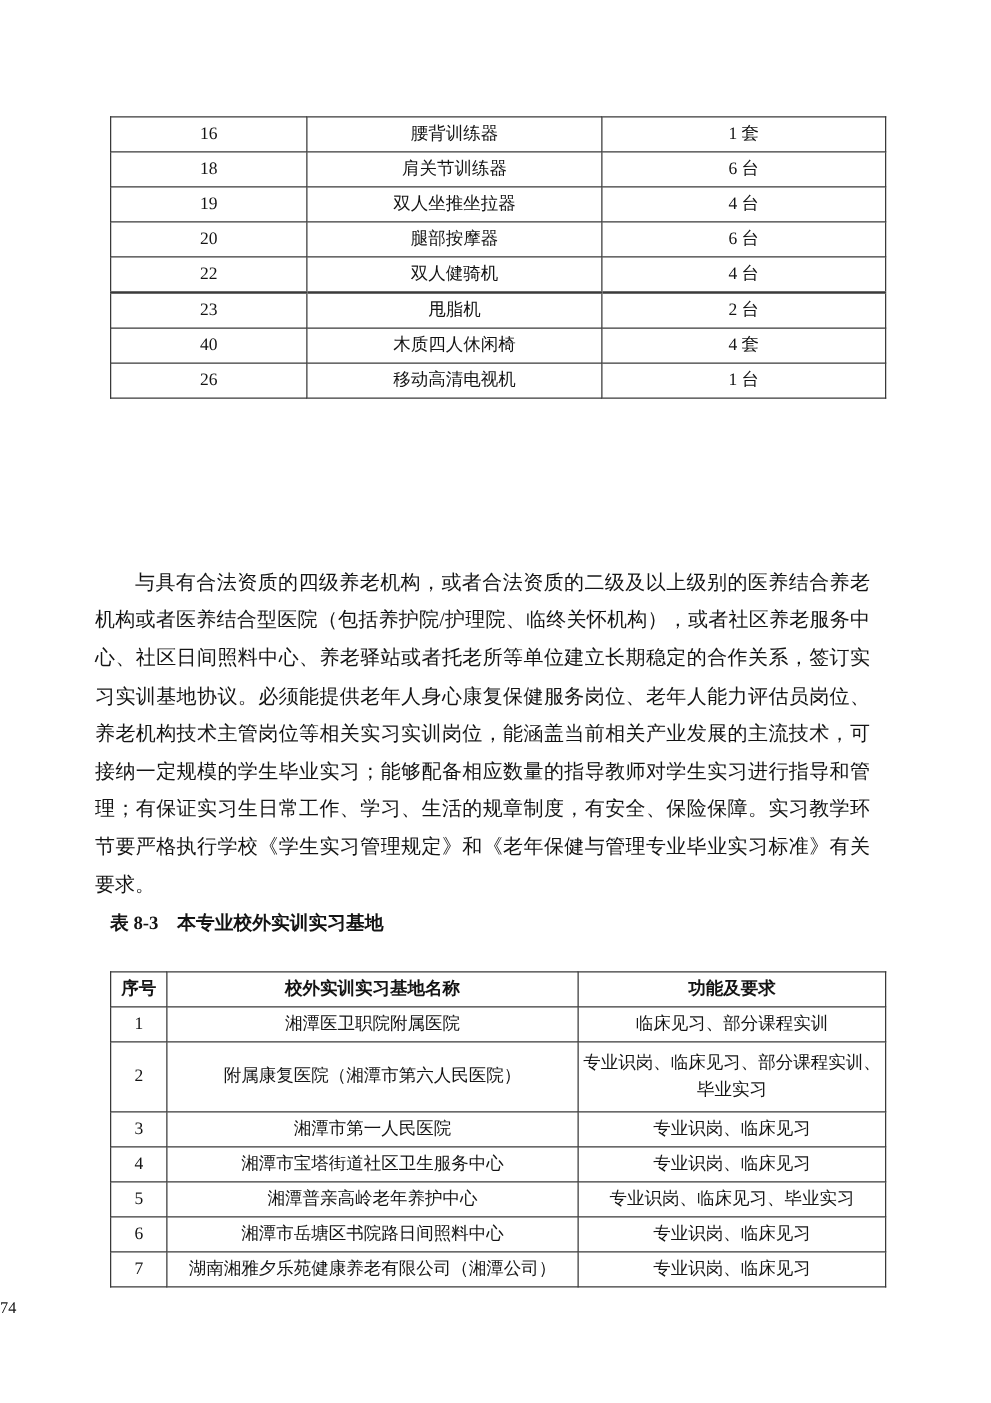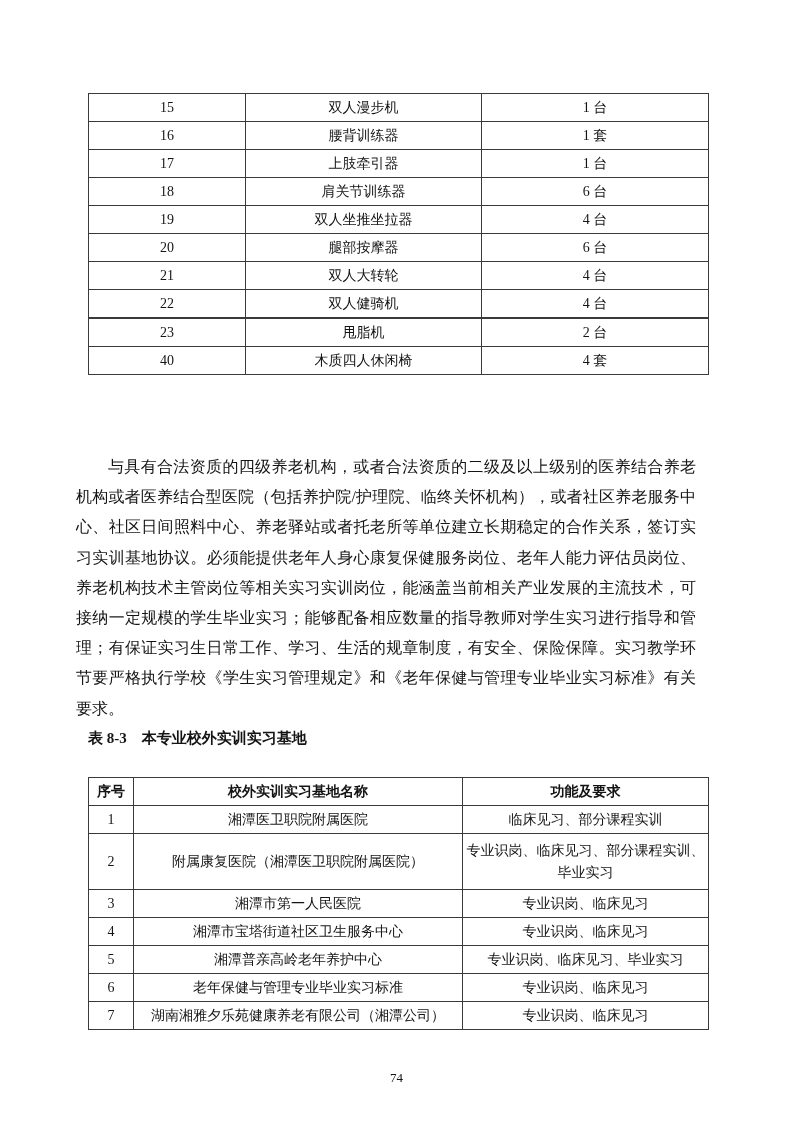--- a/index.html
+++ b/index.html
@@ -31,84 +31,74 @@
   .caption {
     position:absolute; left:88px; top:729px; width:620px;
     text-align:left; font-weight:bold; font-size:15px;
   }
   .tbl-bases { left:88px; top:764px; width:620px;margin-top:13px; }
   .tbl-bases th { font-weight:bold; height:25px; }
   .tbl-bases td { height:25px; }
   .tbl-bases tr.tall td { height:53px; }
   .page-number {
     position:absolute; left:0; top:1038px; width:100%;
-    text-align:center; font-size:13px;margin-top:32px;
+    text-align:left; font-size:13px;
   }
 </style>
 </head>
 <body>
 
 <div class="page">
 
   <table class="tbl tbl-equipment">
     <colgroup>
         <col style="width:157px">
         <col style="width:236px">
         <col style="width:227px">
       </colgroup>
     <tbody>
       <tr>
-        <td>15</td>
-        <td>双人漫步机</td>
-        <td>1 台</td>
-      </tr>
-      <tr>
         <td>16</td>
         <td>腰背训练器</td>
         <td>1 套</td>
-      </tr>
-      <tr>
-        <td>17</td>
-        <td>上肢牵引器</td>
-        <td>1 台</td>
       </tr>
       <tr>
         <td>18</td>
         <td>肩关节训练器</td>
         <td>6 台</td>
       </tr>
       <tr>
         <td>19</td>
         <td>双人坐推坐拉器</td>
         <td>4 台</td>
       </tr>
       <tr>
         <td>20</td>
         <td>腿部按摩器</td>
         <td>6 台</td>
       </tr>
       <tr>
-        <td>21</td>
-        <td>双人大转轮</td>
-        <td>4 台</td>
-      </tr>
-      <tr>
         <td>22</td>
         <td>双人健骑机</td>
         <td>4 台</td>
       </tr>
       <tr class="thick-top">
         <td>23</td>
         <td>甩脂机</td>
         <td>2 台</td>
       </tr>
       <tr>
         <td>40</td>
         <td>木质四人休闲椅</td>
         <td>4 套</td>
+      </tr>
+      <tr>
+        <td>26</td>
+        <td>移动高清电视机</td>
+        <td>1 台</td>
       </tr>
     </tbody>
   </table>
 
 
   <div class="para">与具有合法资质的四级养老机构，或者合法资质的二级及以上级别的医养结合养老机构或者医养结合型医院（包括养护院/护理院、临终关怀机构），或者社区养老服务中心、社区日间照料中心、养老驿站或者托老所等单位建立长期稳定的合作关系，签订实习实训基地协议。必须能提供老年人身心康复保健服务岗位、老年人能力评估员岗位、养老机构技术主管岗位等相关实习实训岗位，能涵盖当前相关产业发展的主流技术，可接纳一定规模的学生毕业实习；能够配备相应数量的指导教师对学生实习进行指导和管理；有保证实习生日常工作、学习、生活的规章制度，有安全、保险保障。实习教学环节要严格执行学校《学生实习管理规定》和《老年保健与管理专业毕业实习标准》有关要求。</div>
 
   <div class="caption">表 8-3　本专业校外实训实习基地</div>
 
   <table class="tbl tbl-bases">
@@ -123,41 +113,41 @@
         <th>校外实训实习基地名称</th>
         <th>功能及要求</th>
       </tr>
       <tr>
         <td>1</td>
         <td>湘潭医卫职院附属医院</td>
         <td>临床见习、部分课程实训</td>
       </tr>
       <tr class="tall">
         <td>2</td>
-        <td>附属康复医院（湘潭医卫职院附属医院）</td>
+        <td>附属康复医院（湘潭市第六人民医院）</td>
         <td>专业识岗、临床见习、部分课程实训、毕业实习</td>
       </tr>
       <tr>
         <td>3</td>
         <td>湘潭市第一人民医院</td>
         <td>专业识岗、临床见习</td>
       </tr>
       <tr>
         <td>4</td>
         <td>湘潭市宝塔街道社区卫生服务中心</td>
         <td>专业识岗、临床见习</td>
       </tr>
       <tr>
         <td>5</td>
         <td>湘潭普亲高岭老年养护中心</td>
         <td>专业识岗、临床见习、毕业实习</td>
       </tr>
       <tr>
         <td>6</td>
-        <td>老年保健与管理专业毕业实习标准</td>
+        <td>湘潭市岳塘区书院路日间照料中心</td>
         <td>专业识岗、临床见习</td>
       </tr>
       <tr>
         <td>7</td>
         <td>湖南湘雅夕乐苑健康养老有限公司（湘潭公司）</td>
         <td>专业识岗、临床见习</td>
       </tr>
     </tbody>
   </table>
 

